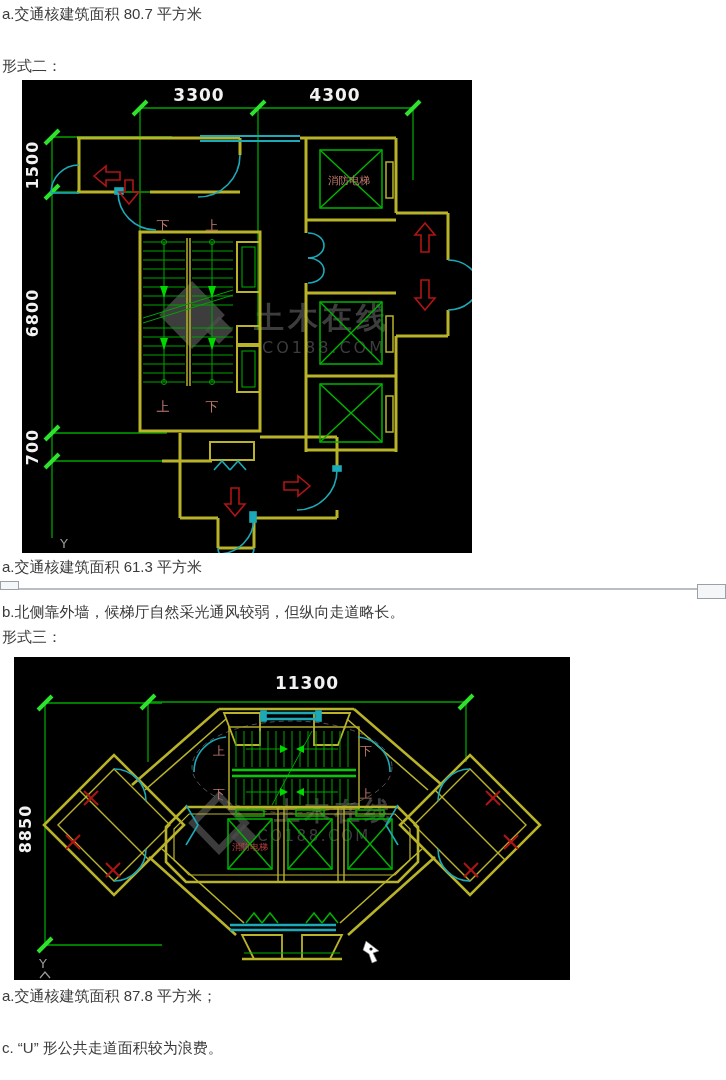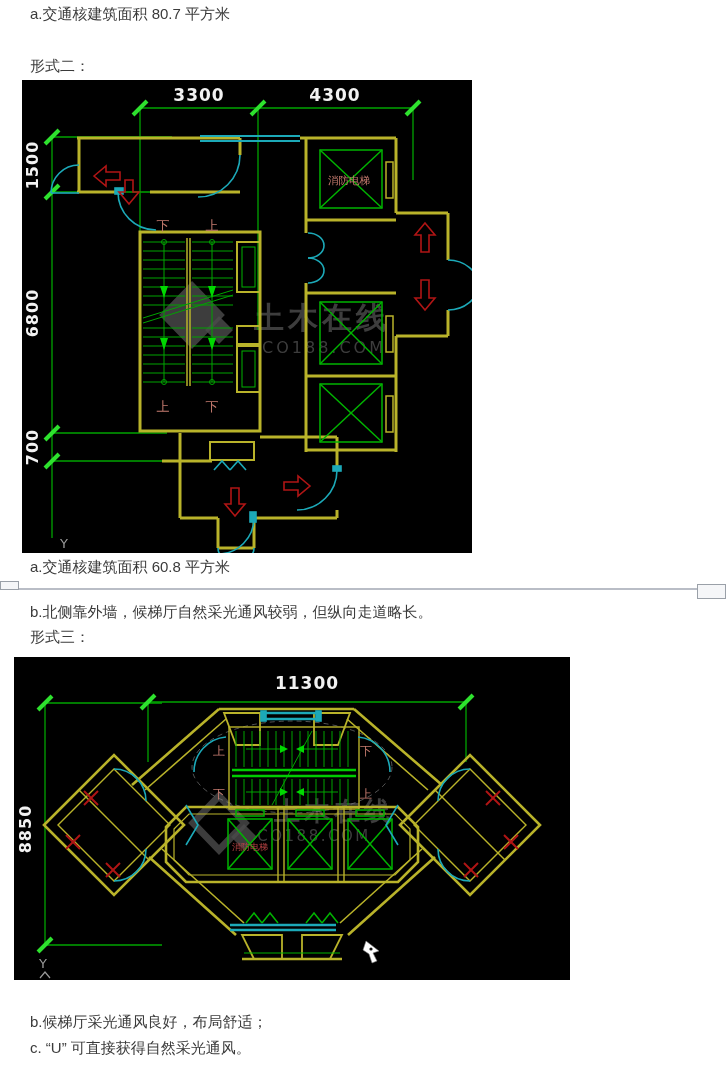--- a/index.html
+++ b/index.html
@@ -1,18 +1,18 @@
 <!DOCTYPE html>
 <html><head>
 <meta charset="utf-8">
 <style>
   html,body{margin:0;padding:0;background:#ffffff;}
   .page{position:relative;width:726px;height:1080px;background:#fff;overflow:hidden;
         font-family:"Liberation Sans","DejaVu Sans",sans-serif;}
-  .note{position:absolute;left:30px;margin:0;font-size:15px;line-height:19px;color:#3b3b3b;white-space:pre;}
+  .note{position:absolute;left:2px;margin:0;font-size:15px;line-height:19px;color:#3b3b3b;white-space:pre;}
   .drawing{position:absolute;}
   .drawing svg{display:block;}
   .split-line{position:absolute;left:0;top:588px;width:726px;height:2px;background:#b9bdc6;}
   .split-handle{position:absolute;background:#f5f6f8;border:1px solid #9aa0a8;box-sizing:border-box;}
   .split-handle.left{left:0;top:581px;width:19px;height:9px;}
   .split-handle.right{left:697px;top:584px;width:29px;height:15px;}
   svg text{font-family:"DejaVu Sans","Liberation Sans",sans-serif;}
   .dimtxt{fill:#f2f2f2;font-weight:bold;letter-spacing:1px;}
   .cadlbl{fill:#c47a6e;}
   .wm{fill:#4b4b4b;opacity:.82;}
@@ -195,21 +195,21 @@
       <polygon points="403,143 413,155 407,155 407,172 399,172 399,155 393,155"></polygon>
       <polygon points="403,230 393,218 399,218 399,200 407,200 407,218 413,218"></polygon>
       <polygon points="213,436 203,424 209,424 209,408 217,408 217,424 223,424"></polygon>
       <polygon points="288,406 276,396 276,402 262,402 262,410 276,410 276,416"></polygon>
     </g>
 
     <text x="38" y="468" font-size="13" fill="#9a9a9a">Y</text>
   </svg>
   </div>
 
-  <p class="note" style="top:557px">a.交通核建筑面积 60.8 平方米</p>
+  <p class="note" style="top:557px">a.交通核建筑面积 61.3 平方米</p>
 
   <div class="split-line"></div>
   <div class="split-handle left"></div>
   <div class="split-handle right"></div>
 
   <p class="note" style="top:602px">b.北侧靠外墙，候梯厅自然采光通风较弱，但纵向走道略长。</p>
   <p class="note" style="top:627px">形式三：</p>
 
   <div class="drawing" style="left:14px;top:657px">
   <svg width="556" height="323" viewBox="0 0 556 323">
@@ -382,16 +382,16 @@
       <text x="25" y="311" font-size="13" fill="#9a9a9a">Y</text>
       <polyline points="26,321 31,315 36,321" fill="none" stroke="#9a9a9a" stroke-width="1.2"></polyline>
     </g>
     <g>
       <polygon points="352,284 365,294 359,296 363,304 358,306 355,297 349,293" fill="#ffffff" stroke="#777" stroke-width="0.6"></polygon>
       <circle cx="357" cy="292" r="1.6" fill="#111"></circle>
     </g>
   </svg>
   </div>
 
-  <p class="note" style="top:1012px">b.候梯厅采光通风良好，布局舒适；</p>
-  <p class="note" style="top:1038px">c. “U” 可直接获得自然采光通风。</p>
+  <p class="note" style="top:986px">a.交通核建筑面积 87.8 平方米；</p>
+  <p class="note" style="top:1038px">c. “U” 形公共走道面积较为浪费。</p>
 
 </div>
 
 </body></html>

